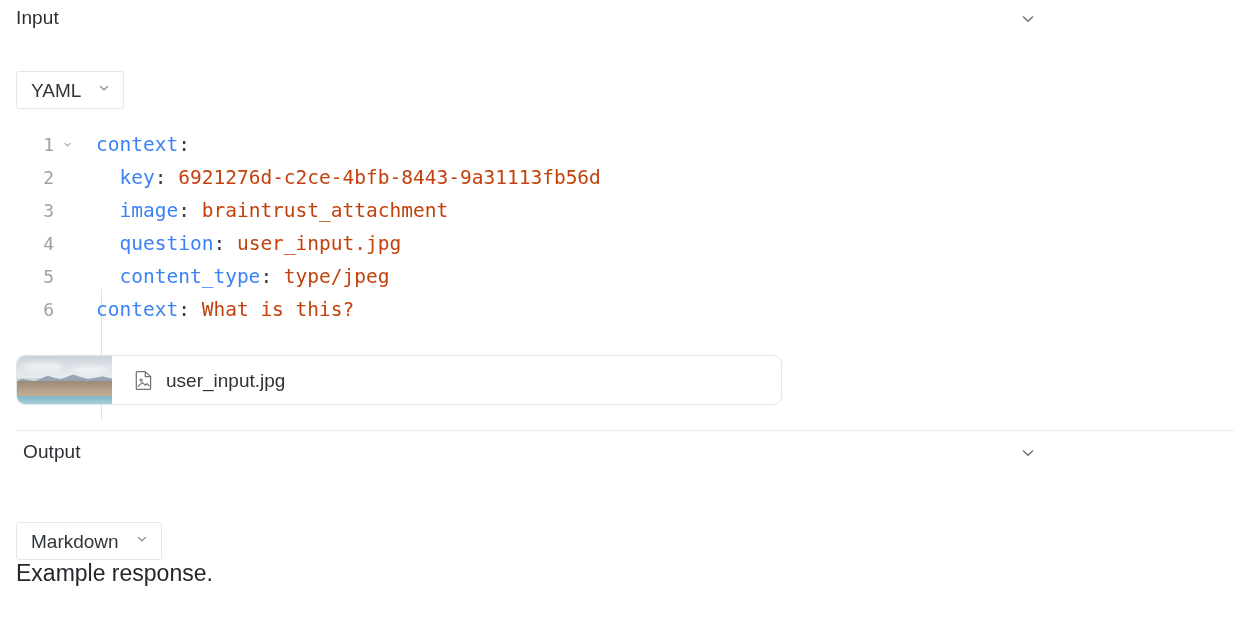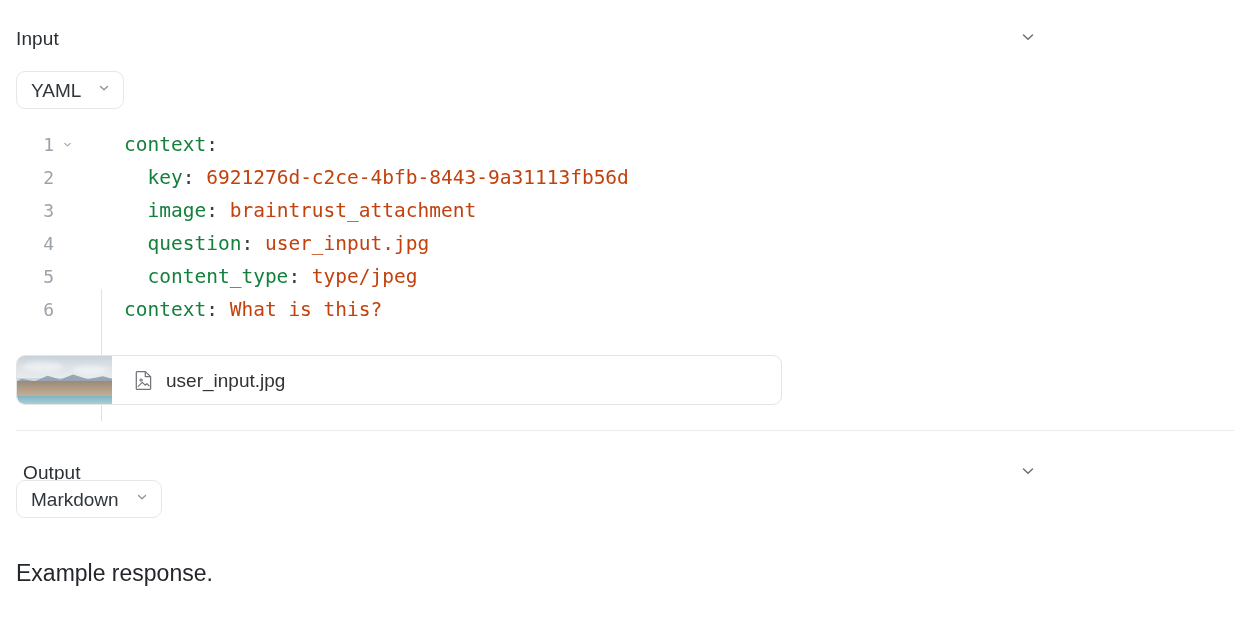--- a/index.html
+++ b/index.html
@@ -8,40 +8,40 @@
     width: 1250px; height: 626px;
     background: #ffffff;
     font-family: "Liberation Sans", sans-serif;
     -webkit-font-smoothing: antialiased;
   }
   .page { position: relative; width: 1250px; height: 626px; overflow: hidden; }
 
   
   .section-head {
     position: absolute; left: 0; width: 1055px;
-    height: 40px; display: flex; align-items: flex-end;
+    height: 40px; display: flex; align-items: flex-start;
     padding: 0 16px;
   }
   .section-title {
     font-size: 19px; color: #2b2f33; font-weight: 400;
     letter-spacing: .1px; line-height: 1;
   }
   .chev-collapse {
     margin-left: auto; width: 22px; height: 22px;
     display: flex; align-items: center; justify-content: center;
     cursor: pointer;
   }
   .chev-collapse svg { display: block; }
 
   
   .pill {
     position: absolute;
     display: inline-flex; align-items: center; gap: 16px;
     height: 38px; padding: 0 12px 0 14px;
-    border: 1px solid #e6e7e9; border-radius: 9px;
+    border: 1px solid #e6e7e9; border-radius: 3px;
     background: #ffffff; cursor: pointer;
   }
   .pill-label { font-size: 19px; color: #31363b; line-height: 1; }
   .pill .chev { display: block; }
 
   
   .code {
     position: absolute; left: 0; top: 128px;
     font-family: "DejaVu Sans Mono", "Liberation Mono", monospace;
     font-size: 19.5px; line-height: 33px;
@@ -51,21 +51,21 @@
     position: absolute; left: 0; top: 0; width: 58px;
     text-align: right; color: #9ca2a9; font-size: 18px;
     line-height: 33px; padding-right: 4px;
   }
   .fold {
     position: absolute; left: 60px; top: 0; width: 14px; height: 33px;
     display: flex; align-items: center; justify-content: center;
     cursor: pointer;
   }
   .code-text { position: absolute; left: 96px; top: 0; line-height: 33px; }
-  .k { color: #15803d; margin-left: 28px; }
+  .k { color: #3b82f6; }
   .p { color: #3a3f45; }
   .v { color: #c2410c; }
   .indent-guide {
     position: absolute; left: 101px; top: 161px;
     width: 1px; height: 132px; background: #dfe1e4;
   }
 
   
   .chip {
     position: absolute; left: 16px; top: 355px;
@@ -194,21 +194,21 @@
 
   <div class="section-head" style="top:442px;padding-left:23px;">
     <span class="section-title">Output</span>
     <span class="chev-collapse">
       <svg width="16" height="16" viewBox="0 0 16 16" fill="none" aria-hidden="true">
         <path d="M3.5 6 L8 10.2 L12.5 6" stroke="#6b7075" stroke-width="1.5" stroke-linecap="round" stroke-linejoin="round"></path>
       </svg>
     </span>
   </div>
 
-  <div class="pill" style="left:16px; top:480px;">
+  <div class="pill" style="left:16px; top:522px;">
     <span class="pill-label">Markdown</span>
     <span class="chev">
       <svg width="14" height="14" viewBox="0 0 16 16" fill="none" aria-hidden="true">
         <path d="M4 6.3 L8 10 L12 6.3" stroke="#8a9099" stroke-width="1.4" stroke-linecap="round" stroke-linejoin="round"></path>
       </svg>
     </span>
   </div>
 
   <div class="md-body">Example response.</div>
 

